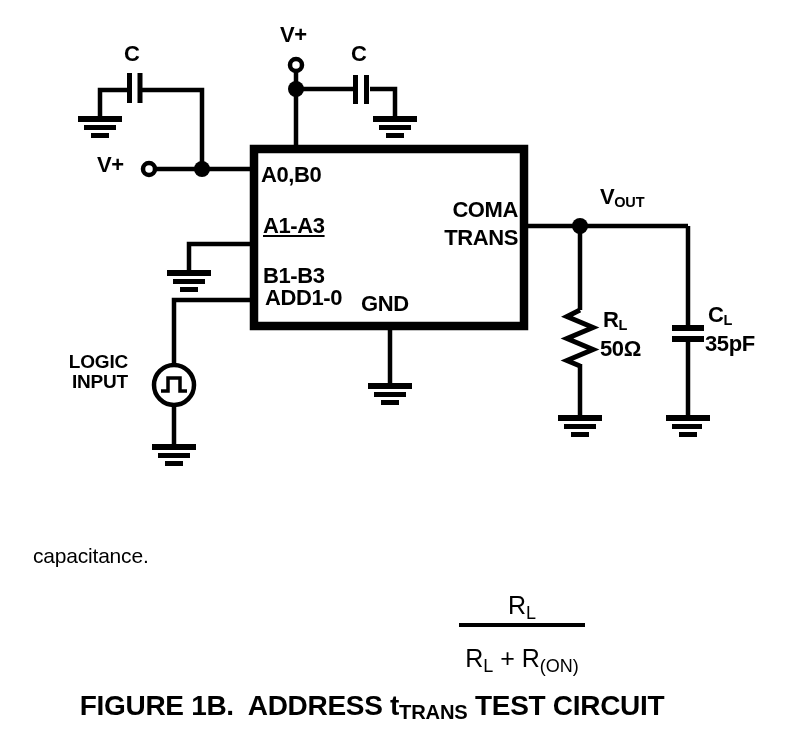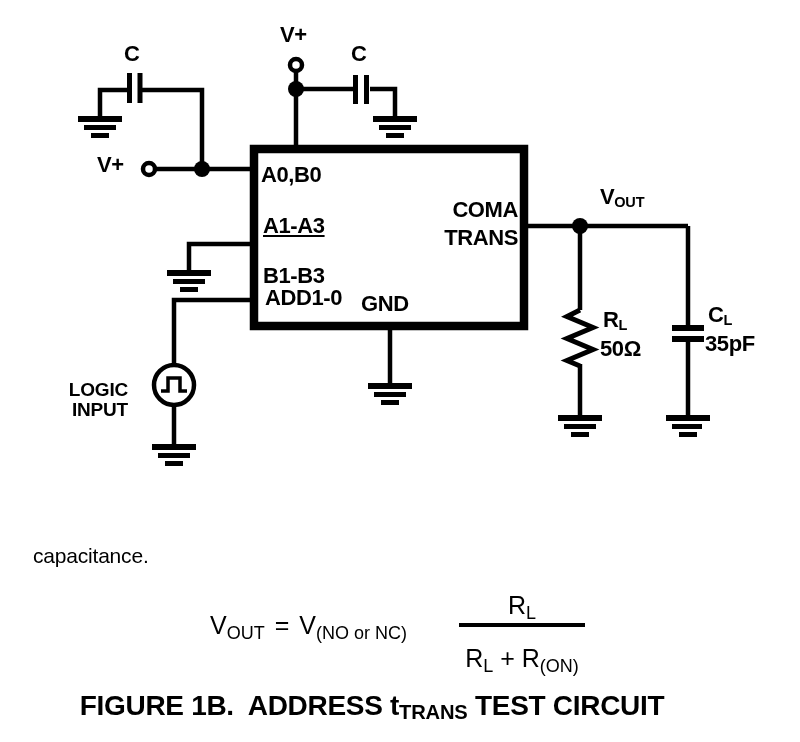--- a/index.html
+++ b/index.html
@@ -1,21 +1,21 @@
 <!DOCTYPE html>
 <html><head>
 <meta charset="utf-8">
 <style>
   html,body{margin:0;padding:0;background:#ffffff;}
   body{width:800px;height:742px;font-family:"Liberation Sans","DejaVu Sans",sans-serif;color:#000;}
   .stage{position:relative;width:800px;height:742px;background:#fff;overflow:hidden;}
   svg{position:absolute;left:0;top:0;}
   .lbl{position:absolute;font-weight:bold;font-size:22px;line-height:1;white-space:nowrap;letter-spacing:-0.4px;}
   .sub{font-size:0.66em;position:relative;top:0.22em;letter-spacing:-0.2px;}
-  .logic{position:absolute;right:672px;top:352px;font-weight:bold;font-size:19px;line-height:20px;text-align:right;letter-spacing:-0.2px;margin-top:28px;}
+  .logic{position:absolute;right:672px;top:352px;font-weight:bold;font-size:19px;line-height:20px;text-align:right;letter-spacing:-0.2px;}
   .note{position:absolute;left:33px;top:540px;font-size:21px;line-height:31px;font-weight:normal;letter-spacing:-0.2px;}
   .note .sub{font-size:0.75em;top:0.2em;}
   .formula-lhs{position:absolute;left:210px;top:610px;font-size:25px;line-height:30px;white-space:nowrap;}
   .formula-lhs .fsub{font-size:0.72em;position:relative;top:0.28em;}
   .feq{padding:0 10px;}
   .frac{position:absolute;left:452px;top:592px;width:140px;text-align:center;font-size:25px;}
   .frac .num{display:block;line-height:26px;}
   .frac .bar{display:block;width:126px;margin:2px auto 0 auto;border-top:4px solid #000;}
   .frac .den{display:block;line-height:30px;margin-top:16px;}
   .frac .fsub{font-size:0.72em;position:relative;top:0.28em;}
@@ -137,23 +137,20 @@
   <span class="lbl" style="left:603px;top:309px;"><span>R</span><span class="sub">L</span></span>
   <span class="lbl" style="left:600px;top:338px;">50Ω</span>
 
   <span class="lbl" style="left:708px;top:304px;"><span>C</span><span class="sub">L</span></span>
   <span class="lbl" style="left:705px;top:333px;">35pF</span>
 
   <div class="note">
     <div>capacitance.</div>
   </div>
 
-  <div class="formula-lhs">
-    <span>V</span><span class="fsub">OUT</span><span class="feq">=</span><span>V</span><span class="fsub">(NO or NC)</span>
-  </div>
   <div class="frac">
     <span class="num"><span>R</span><span class="fsub">L</span></span>
     <span class="bar"></span>
     <span class="den"><span>R</span><span class="fsub">L</span><span> + </span><span>R</span><span class="fsub">(ON)</span></span>
   </div>
 
   <div class="caption">
     <span>FIGURE 1B.&nbsp; ADDRESS t</span><span class="sub">TRANS</span><span> TEST CIRCUIT</span>
   </div>
 

